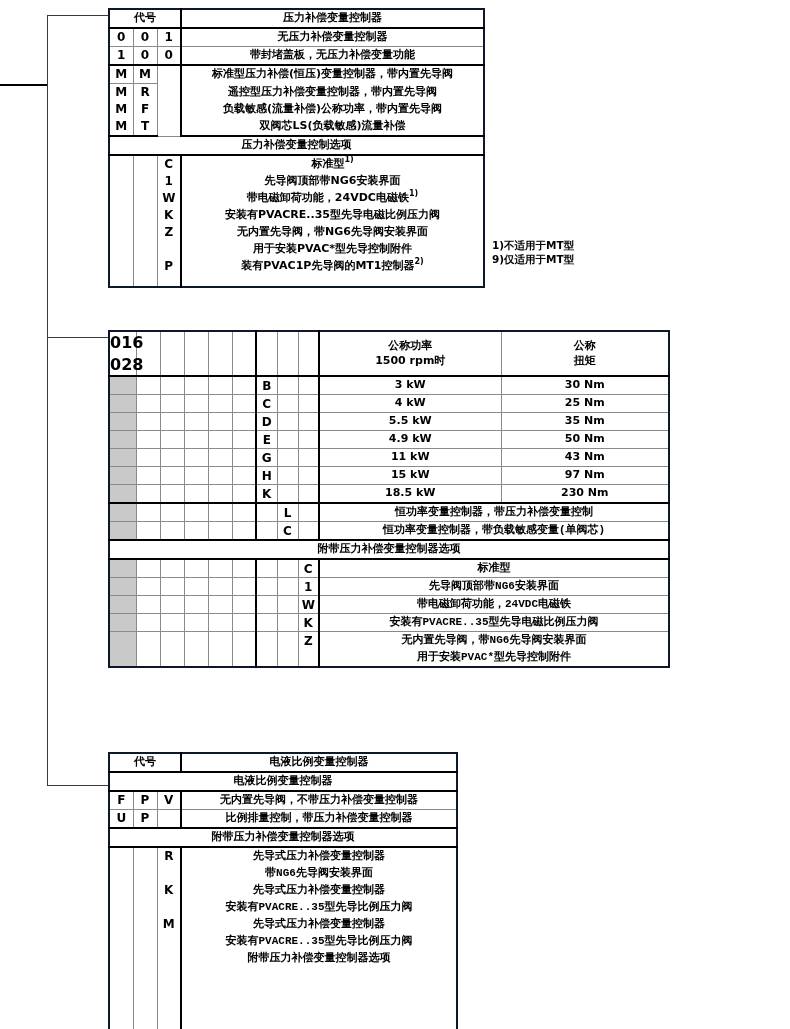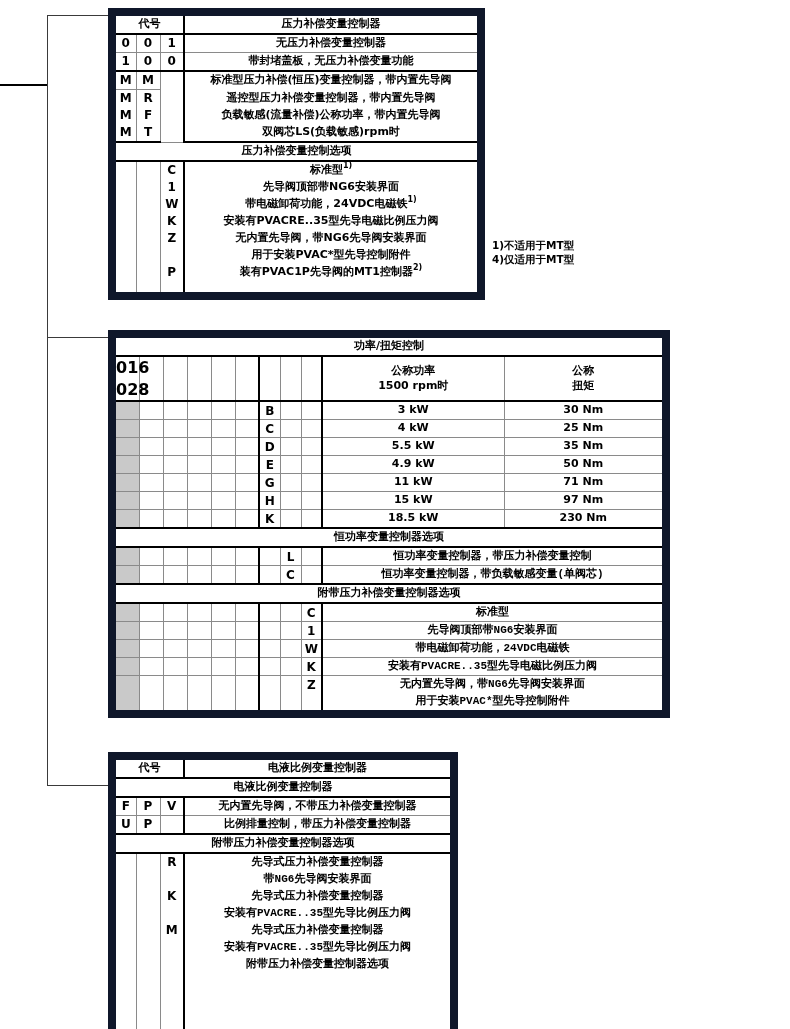--- a/index.html
+++ b/index.html
@@ -53,21 +53,21 @@
   .tbl td {
     border: 1px solid #8a8a8a;
     padding: 0;
     vertical-align: middle;
     text-align: center;
     line-height: 1.18;
     font-weight: bold;
     color: #000;
   }
   
-  .tbl { border: 8px solid #0f172a; padding-left: 46px; }
+  .tbl { border: 2px solid #0f172a; padding-left: 46px; }
   .thick-b > td { border-bottom: 2px solid #000 !important; }
   .vthick { border-right: 2px solid #000 !important; }
   .vthick-l { border-left: 2px solid #000 !important; }
 
   .code-cell { font-weight: bold; font-size: 12px; }
   .desc {
     text-align: center;
     padding: 1px 4px;
     font-weight: bold;
   }
@@ -155,21 +155,21 @@
         <td class="desc" style="border-top:none;border-bottom:none">遥控型压力补偿变量控制器，带内置先导阀</td>
       </tr>
       <tr>
         <td class="code-cell" style="border-top:none;border-bottom:none">M</td>
         <td class="code-cell" style="border-top:none;border-bottom:none">F</td>
         <td class="desc" style="border-top:none;border-bottom:none">负载敏感(流量补偿)公称功率，带内置先导阀</td>
       </tr>
       <tr class="thick-b">
         <td class="code-cell" style="border-top:none">M</td>
         <td class="code-cell" style="border-top:none">T</td>
-        <td class="desc" style="border-top:none">双阀芯LS(负载敏感)rpm时</td>
+        <td class="desc" style="border-top:none">双阀芯LS(负载敏感)流量补偿</td>
       </tr>
 
       <tr class="thick-b">
         <td colspan="4" class="desc">压力补偿变量控制选项</td>
       </tr>
 
       <tr>
         <td class="blank" rowspan="7" style="border-bottom:none"></td>
         <td class="blank" rowspan="7" style="border-bottom:none"></td>
         <td class="code-cell" style="border-bottom:none">C</td>
@@ -203,41 +203,38 @@
         <td class="blank" style="border-top:none;height:11px"></td>
         <td class="blank" style="border-top:none;height:11px"></td>
         <td class="blank" style="border-top:none;height:11px"></td>
         <td class="blank vthick-l" style="border-top:none;height:11px"></td>
       </tr>
     </tbody>
   </table>
 
   <div class="footnotes">
     <div>1)不适用于MT型</div>
-    <div>4)仅适用于MT型</div>
+    <div>9)仅适用于MT型</div>
   </div>
 
   <table class="tbl" id="table2">
     <colgroup>
       <col style="width:27px">
         <col style="width:24px">
         <col style="width:24px">
       <col style="width:24px">
         <col style="width:24px">
         <col style="width:24px">
       <col style="width:21px">
         <col style="width:21px">
         <col style="width:21px">
       <col style="width:182px">
         <col>
     </colgroup>
     <tbody>
-      <tr class="thick-b">
-        <td colspan="11" class="desc">功率/扭矩控制</td>
-      </tr>
 
       <tr class="thick-b">
         <td style="height:34px;font-size:16px;line-height:1.35">
           <div>016</div>
           <div>028</div>
         </td>
         <td></td>
         <td></td>
         <td></td>
         <td></td>
@@ -311,21 +308,21 @@
         <td class="gray"></td>
         <td></td>
           <td></td>
         <td></td>
           <td></td>
         <td></td>
         <td class="code-cell vthick-l">G</td>
         <td></td>
           <td></td>
         <td class="vthick-l">11 kW</td>
-        <td>71 Nm</td>
+        <td>43 Nm</td>
       </tr>
       <tr>
         <td class="gray"></td>
         <td></td>
           <td></td>
         <td></td>
           <td></td>
         <td></td>
         <td class="code-cell vthick-l">H</td>
         <td></td>
@@ -340,23 +337,20 @@
         <td></td>
           <td></td>
         <td></td>
         <td class="code-cell vthick-l">K</td>
         <td></td>
           <td></td>
         <td class="vthick-l">18.5 kW</td>
         <td>230 Nm</td>
       </tr>
 
-      <tr class="thick-b">
-        <td colspan="11" class="desc">恒功率变量控制器选项</td>
-      </tr>
       <tr>
         <td class="gray"></td>
         <td></td>
           <td></td>
         <td></td>
           <td></td>
         <td></td>
         <td class="vthick-l"></td>
         <td class="code-cell">L</td>
         <td></td>

